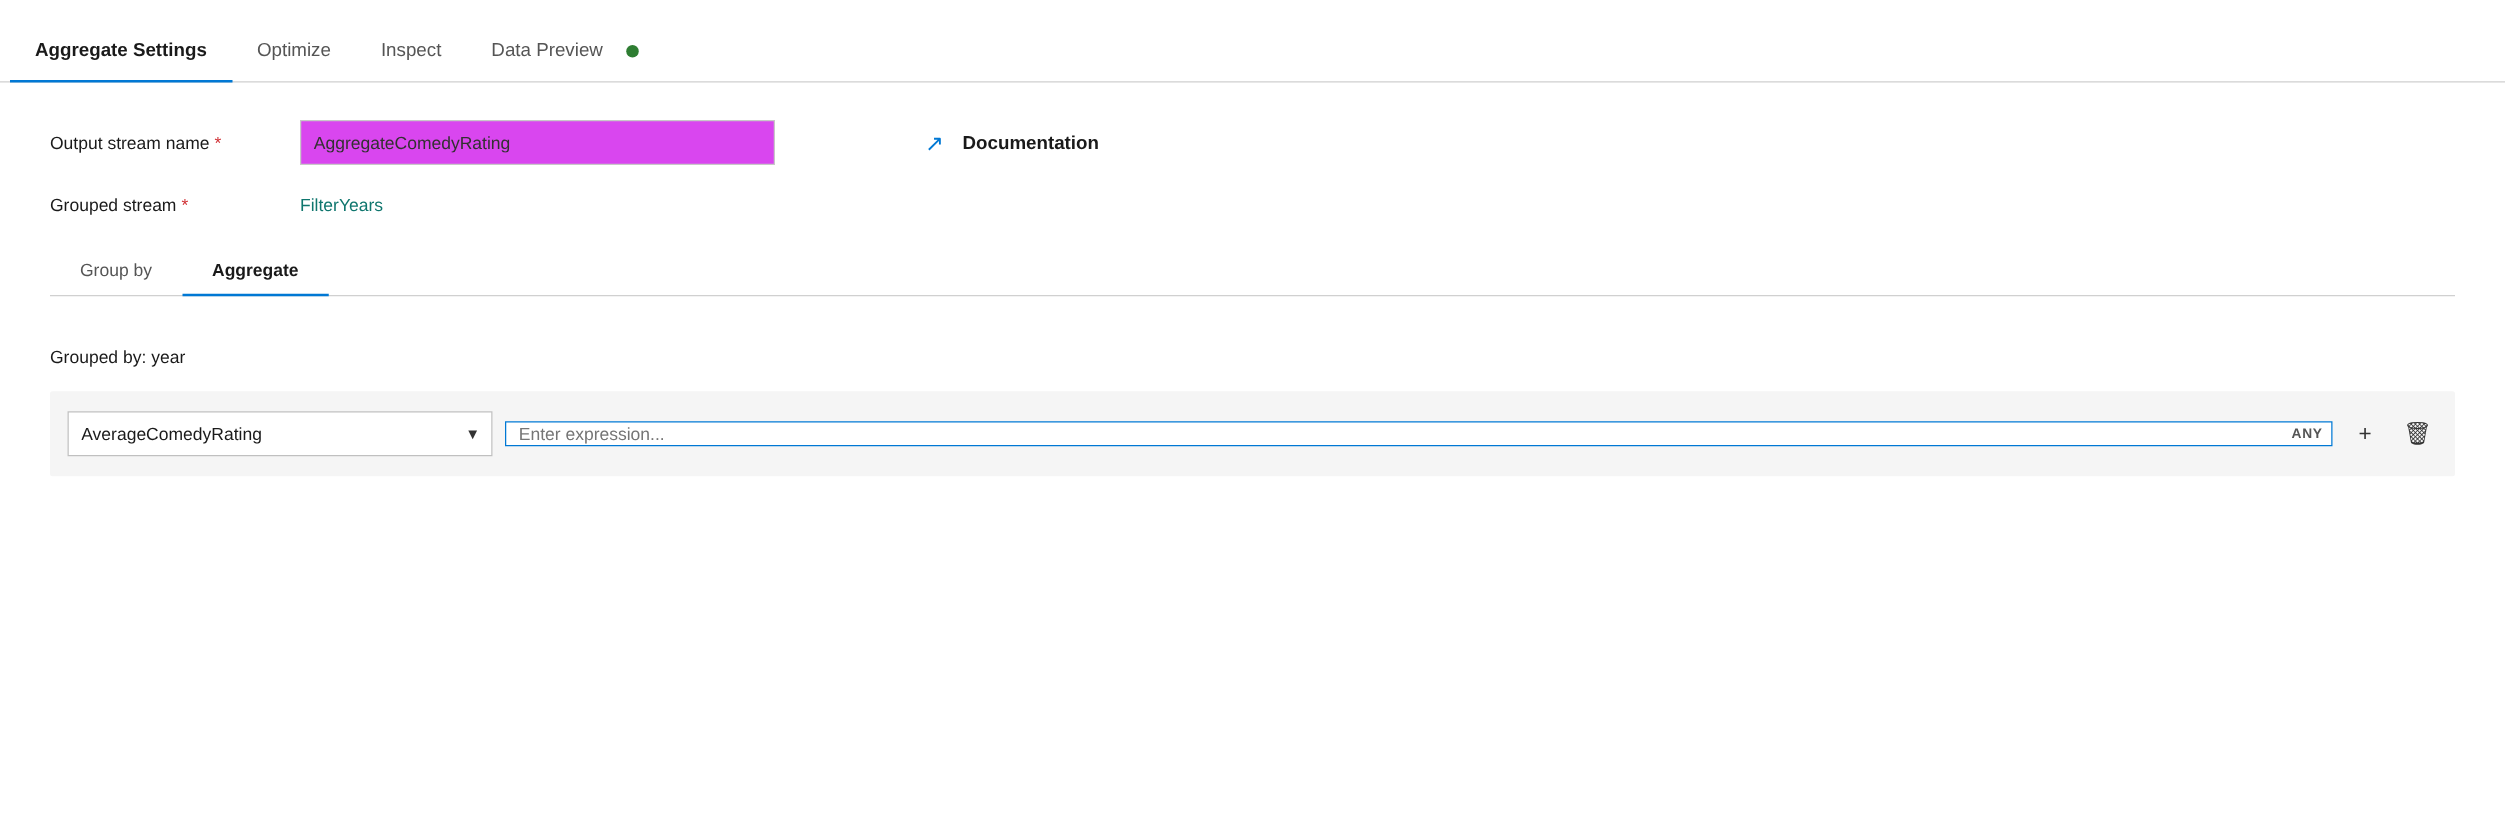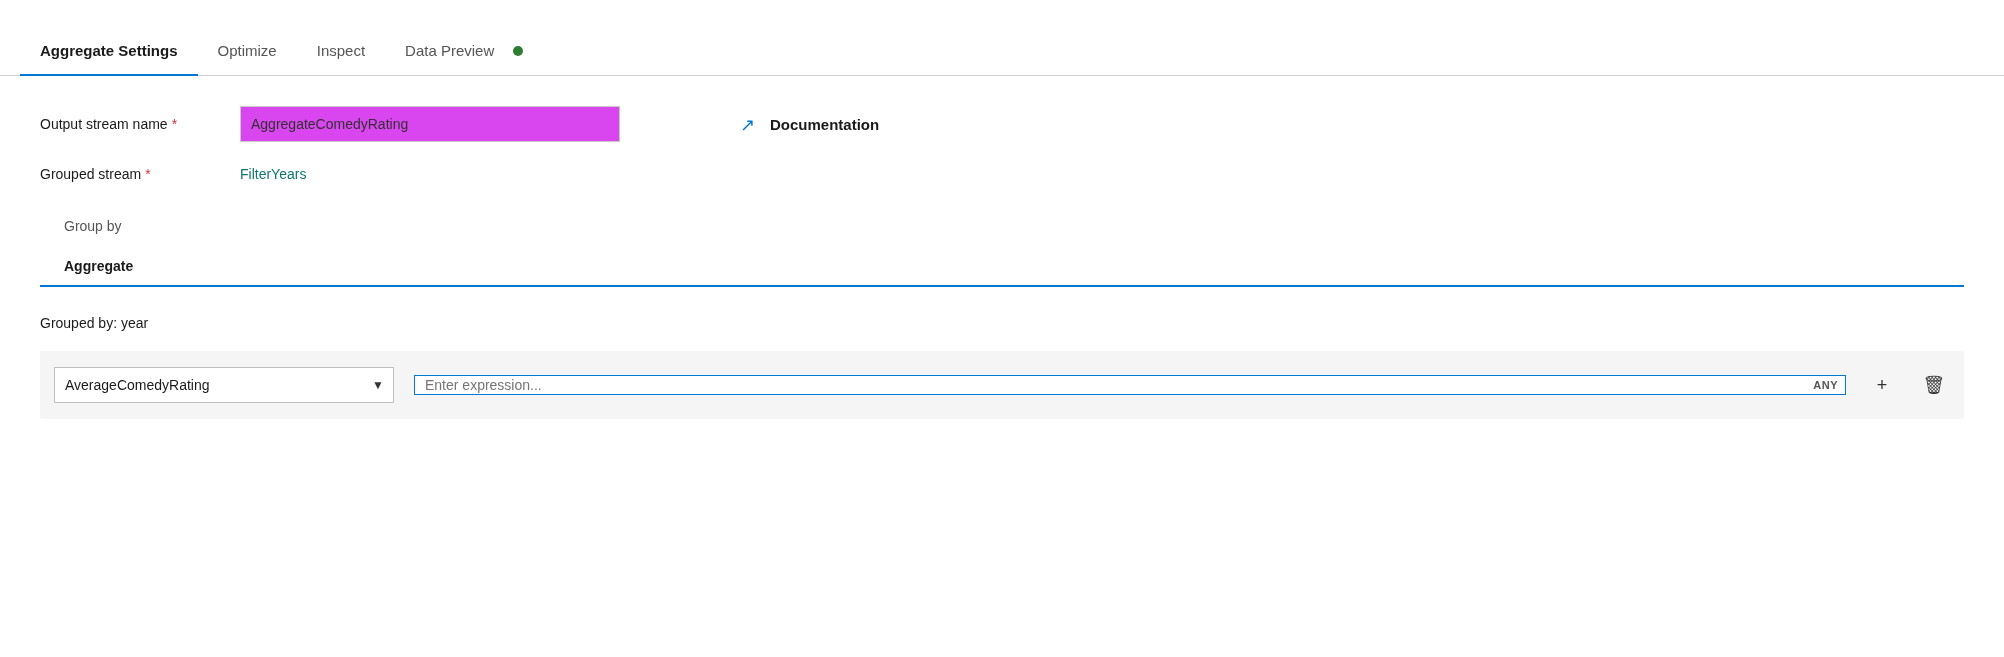--- a/index.html
+++ b/index.html
@@ -10,22 +10,22 @@
       font-size: 14px;
       width: 2004px;
       min-height: 657px;
     }
 
     
     .tab-bar {
       display: flex;
       align-items: flex-end;
       border-bottom: 1px solid #d0d0d0;
-      padding: 0 20px;
-      height: 76px;
+      padding: 0 8px;
+      height: 66px;
     }
 
     .tab {
       padding: 16px 20px;
       cursor: pointer;
       color: #555;
       font-size: 15px;
       position: relative;
       white-space: nowrap;
     }
@@ -125,22 +125,21 @@
       color: #0f766e;
       font-size: 14px;
       cursor: pointer;
       text-decoration: none;
     }
 
     
     .sub-tab-bar {
       display: flex;
       border-bottom: 1px solid #d0d0d0;
-      margin-bottom: 4px;
-      flex-direction: column;
+      margin-bottom: 16px;
     }
 
     .sub-tab {
       padding: 12px 24px;
       cursor: pointer;
       color: #555;
       font-size: 14px;
       position: relative;
     }
 
@@ -168,21 +167,21 @@
       font-size: 14px;
       color: #1a1a1a;
       font-weight: 400;
       margin-bottom: 20px;
     }
 
     
     .expression-row {
       display: flex;
       align-items: center;
-      gap: 20px;
+      gap: 10px;
       background: #f5f5f5;
       padding: 16px 14px;
       border-radius: 2px;
     }
 
     .column-select-wrapper {
       position: relative;
       width: 340px;
     }
 

